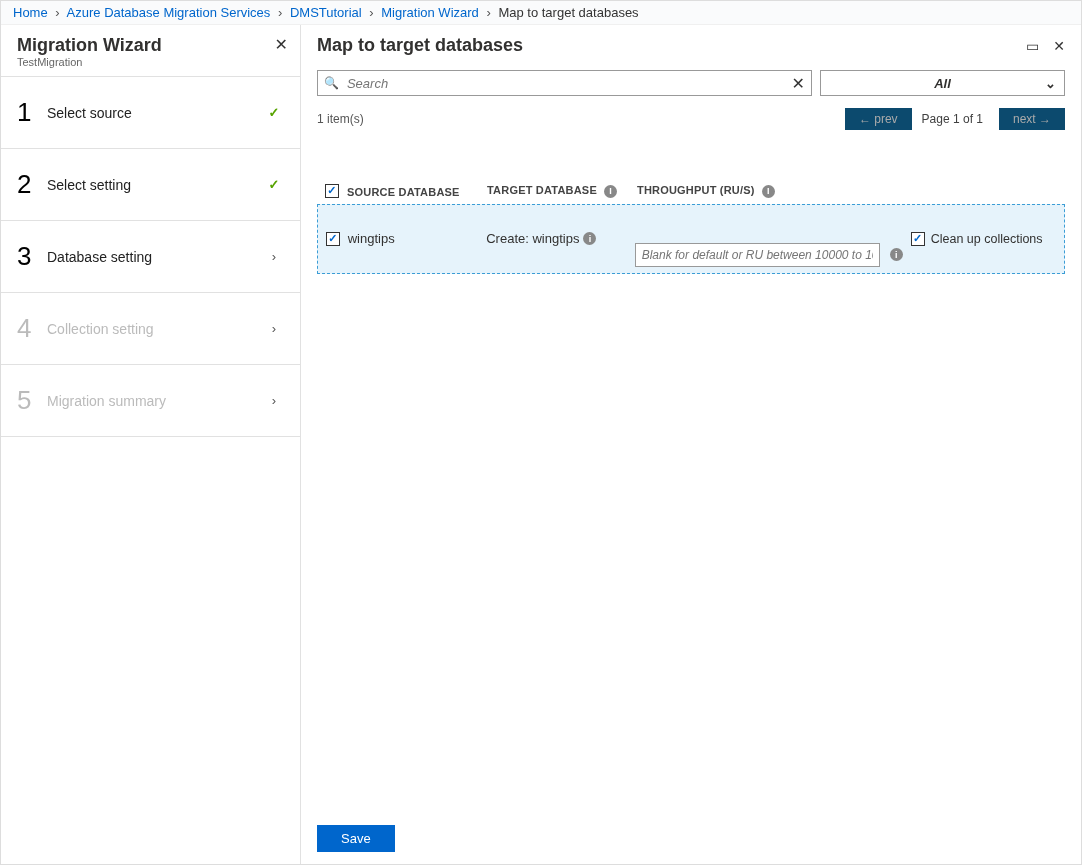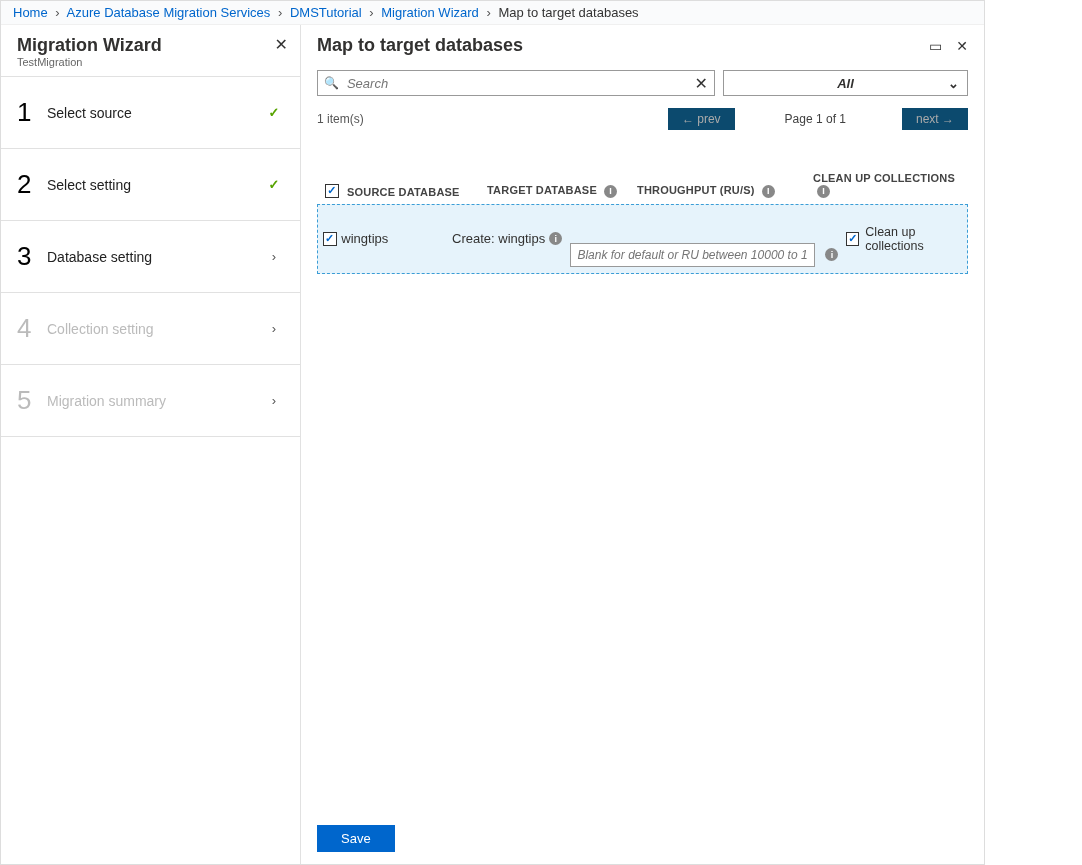--- a/index.html
+++ b/index.html
@@ -1,17 +1,17 @@
 <!DOCTYPE html>
 <html><head>
 <meta charset="utf-8">
 <style>
   * { box-sizing: border-box; }
   html, body { margin:0; padding:0; height:100%; font-family: "Segoe UI", Arial, sans-serif; font-size:13px; color:#323130; background:#fff;}
-  .app { display:flex; flex-direction:column; height:865px; width:985px; border:1px solid #ddd;}
+  .app { display:flex; flex-direction:column; height:865px; width:1082px; border:1px solid #ddd;}
   .breadcrumbs { padding:4px 12px 4px 12px; font-size:13px; border-bottom:1px solid #f0f0f0; background:#fafbfc;}
   .breadcrumbs a { color:#0066cc; text-decoration:none; cursor:pointer;}
   .breadcrumbs .sep { color:#555; margin:0 4px;}
   .breadcrumbs .current { color:#333;}
   .body { display:flex; flex:1; min-height:0;}
   .sidebar { width:300px; border-right:1px solid #e1e1e1; display:flex; flex-direction:column;}
   .sidebar-header { padding:10px 16px 8px 16px; border-bottom:1px solid #e1e1e1; position:relative;}
   .sidebar-header h2 { margin:0; font-size:18px; font-weight:600;}
   .sidebar-header .subtitle { font-size:11px; color:#666; margin-top:0;}
   .sidebar-header .close { position:absolute; right:12px; top:10px; cursor:pointer; font-size:16px; color:#333;}
@@ -27,21 +27,21 @@
   .main-header { padding:10px 16px 4px 16px; display:flex; align-items:center;}
   .main-header h2 { margin:0; font-size:18px; font-weight:600; flex:1;}
   .main-header .winbtn { cursor:pointer; font-size:14px; color:#333; margin-left:14px;}
   .toolbar-row { display:flex; align-items:center; padding:10px 16px 0 16px; gap:8px;}
   .search-wrap { flex:1; display:flex; align-items:center; border:1px solid #999; height:26px; padding:0 6px;}
   .search-wrap .icon { color:#666; font-size:12px; margin-right:6px;}
   .search-wrap input { border:none; outline:none; flex:1; font-size:13px; font-style:italic; color:#666;}
   .search-wrap .clear { color:#333; font-size:16px; cursor:pointer; font-style:normal;}
   .filter-select { width:245px; height:26px; border:1px solid #999; display:flex; align-items:center; justify-content:center; font-style:italic; font-weight:600; position:relative; cursor:pointer;}
   .filter-select .caret { position:absolute; right:8px; font-style:normal;}
-  .pager-row { display:flex; align-items:center; padding:4px 16px 8px 16px;gap:40px;}
+  .pager-row { display:flex; align-items:center; padding:4px 16px 8px 16px;}
   .pager-row .count { flex:1; font-size:12px; color:#555;}
   .pager-btn { background:#0c4a6e; color:#aaa; border:none; padding:4px 14px; font-size:12px; cursor:pointer; margin-left:6px;}
   .pager-label { font-size:12px; color:#404040; margin:12px 10px;}
   .table-wrap { padding:0 16px; flex:1; overflow:auto;}
   .thead { display:flex; align-items:flex-end; padding:6px 0; font-size:11px; font-weight:700; color:#444; text-transform:uppercase; letter-spacing:0.2px;}
   .col-check { width:30px; display:flex; justify-content:center;}
   .col-src { width:140px; padding-right:8px;}
   .col-tgt { width:150px; padding-right:8px;}
   .col-thru { flex:1; padding-right:8px;margin-top:32px;}
   .col-thru-input { width:245px;}
@@ -144,24 +144,20 @@
             <span>Source database</span>
           </div>
           <div class="col-tgt">
             <span>Target database</span>
             <span class="info-icon">i</span>
           </div>
           <div class="col-thru">
             <span>Throughput (RU/s)</span>
             <span class="info-icon">i</span>
           </div>
-          <div class="col-clean">
-            <span>Clean up collections</span>
-            <span class="info-icon">i</span>
-          </div>
         </div>
 
         <div class="trow">
           <div class="col-check">
             <span class="checkbox checked"></span>
           </div>
           <div class="col-src">
             <span>wingtips</span>
           </div>
           <div class="col-tgt" style="display:flex;align-items:center;">

